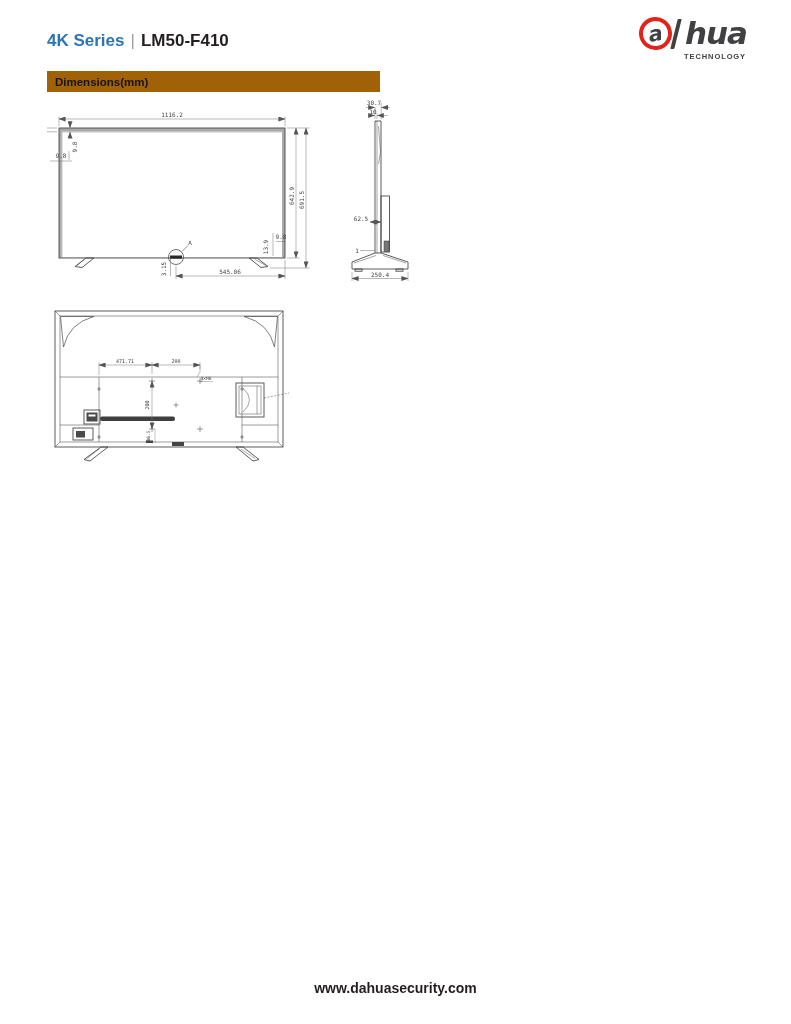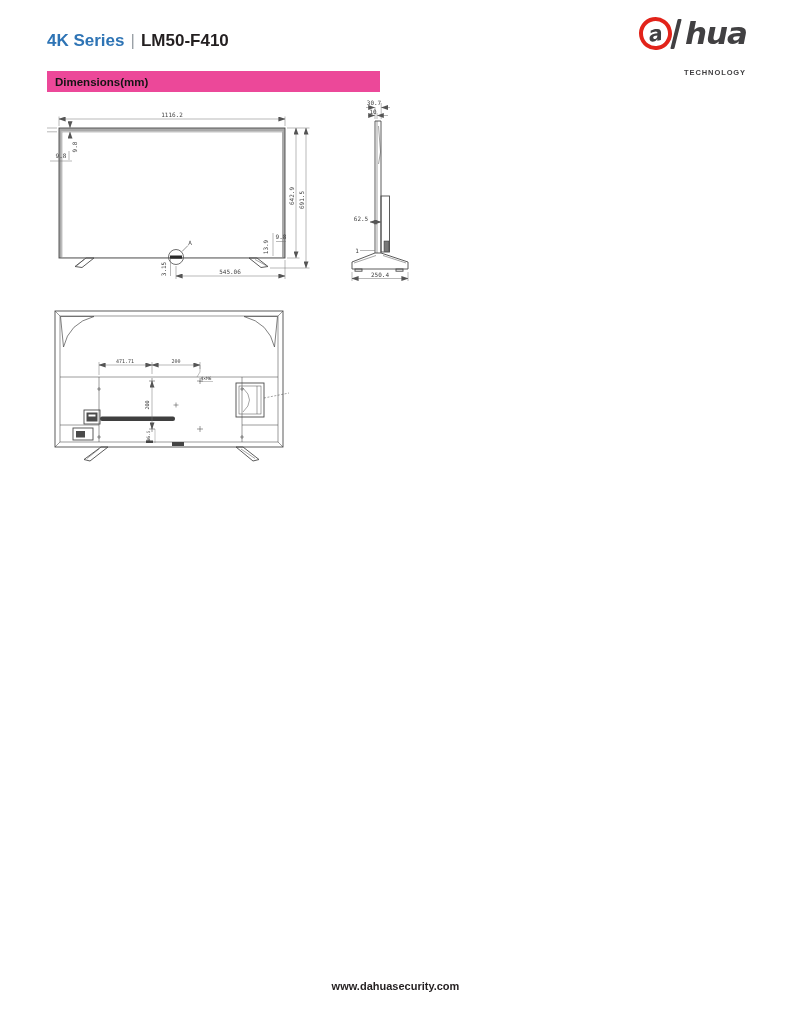--- a/index.html
+++ b/index.html
@@ -15,33 +15,33 @@
   .logo-row{display:flex;align-items:center;justify-content:flex-end;}
   .logo-ring{width:25px;height:25px;border:4px solid #e2231a;border-radius:50%;
              display:flex;align-items:center;justify-content:center;
              font-family:"DejaVu Sans",sans-serif;font-style:italic;font-weight:bold;
              font-size:21px;color:#414042;transform:rotate(-10deg);}
   .logo-stem{width:4px;height:30px;background:#414042;transform:skewX(-14deg);
              margin-left:2px;margin-right:1px;border-radius:1px;}
   .logo-hua{font-family:"DejaVu Sans",sans-serif;font-style:italic;font-weight:bold;
             font-size:31px;color:#414042;letter-spacing:-1px;line-height:1;margin-left:6px;}
   .logo-tag{text-align:right;font-size:7.5px;font-weight:bold;letter-spacing:.9px;
-            color:#414042;margin-top:18px;padding-right:1px;}
-  
-  .section-bar{position:absolute;left:47px;top:71px;width:333px;height:21px;background:#ec4899;
+            color:#414042;margin-top:2px;padding-right:1px;}
+  
+  .section-bar{position:absolute;left:47px;top:71px;width:333px;height:21px;background:#a16207;
                display:flex;align-items:center;padding-left:8px;box-sizing:border-box;
                font-size:11.5px;font-weight:bold;color:#141414;}
   
   .drawing{position:absolute;left:0;top:0;}
   .dim{font-family:"DejaVu Sans Mono","Liberation Mono",monospace;font-size:6px;fill:#3f3f3f;}
   .dim-sm{font-size:5px;}
   .dim-xs{font-size:4.5px;}
   
   .footer{position:absolute;left:0;right:0;top:980px;text-align:center;
-          font-size:11px;font-weight:bold;color:#231f20;}
+          font-size:14px;font-weight:bold;color:#231f20;}
 </style>
 </head>
 <body>
 
 <div class="page">
 
   <div class="header">
     <span class="hdr-series">4K Series</span><span class="hdr-sep">|</span><span class="hdr-model">LM50-F410</span>
   </div>
 

